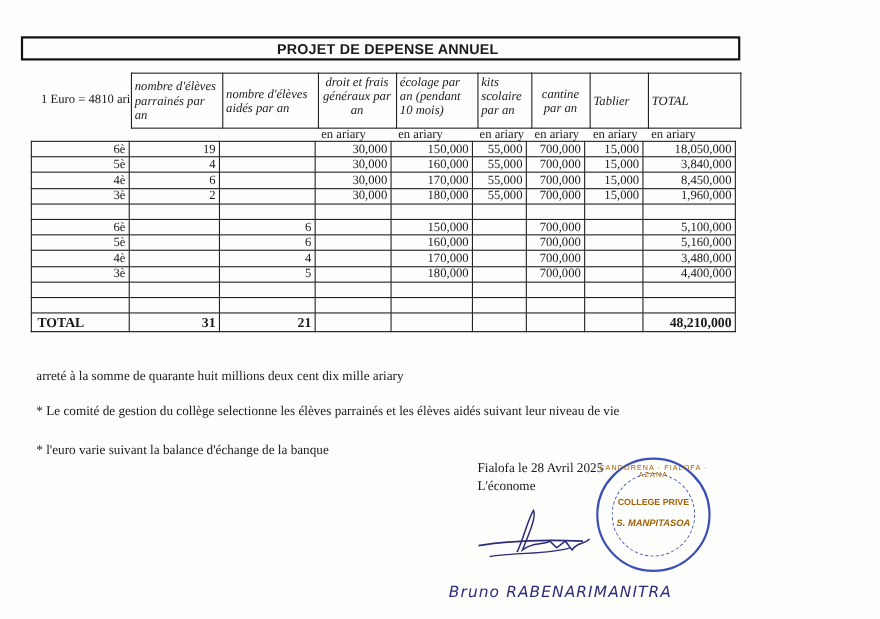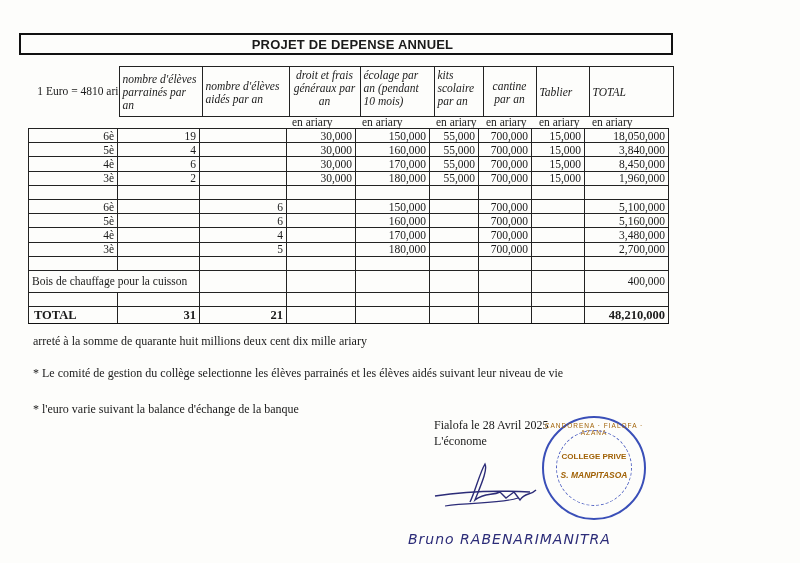--- a/index.html
+++ b/index.html
@@ -188,44 +188,34 @@
   </tr>
   <tr>
     <td>3è</td>
     <td></td>
     <td>5</td>
     <td></td>
     <td>180,000</td>
     <td></td>
     <td>700,000</td>
     <td></td>
-    <td>2,700,000</td>
+    <td>4,400,000</td>
   </tr>
   <tr class="blank">
         <td></td>
         <td></td>
         <td></td>
         <td></td>
         <td></td>
         <td></td>
         <td></td>
         <td></td>
         <td></td>
       </tr>
 
-  <tr style="height:22px;">
-    <td class="left" colspan="2" style="height:22px;">Bois de chauffage pour la cuisson</td>
-    <td></td>
-        <td></td>
-        <td></td>
-        <td></td>
-        <td></td>
-        <td></td>
-    <td>400,000</td>
-  </tr>
   <tr class="blank">
         <td></td>
         <td></td>
         <td></td>
         <td></td>
         <td></td>
         <td></td>
         <td></td>
         <td></td>
         <td></td>

